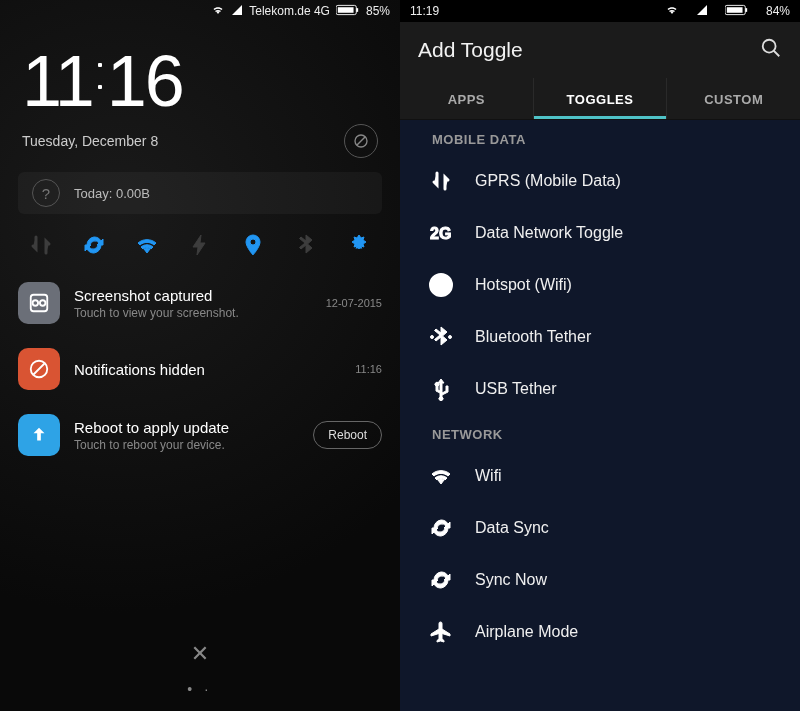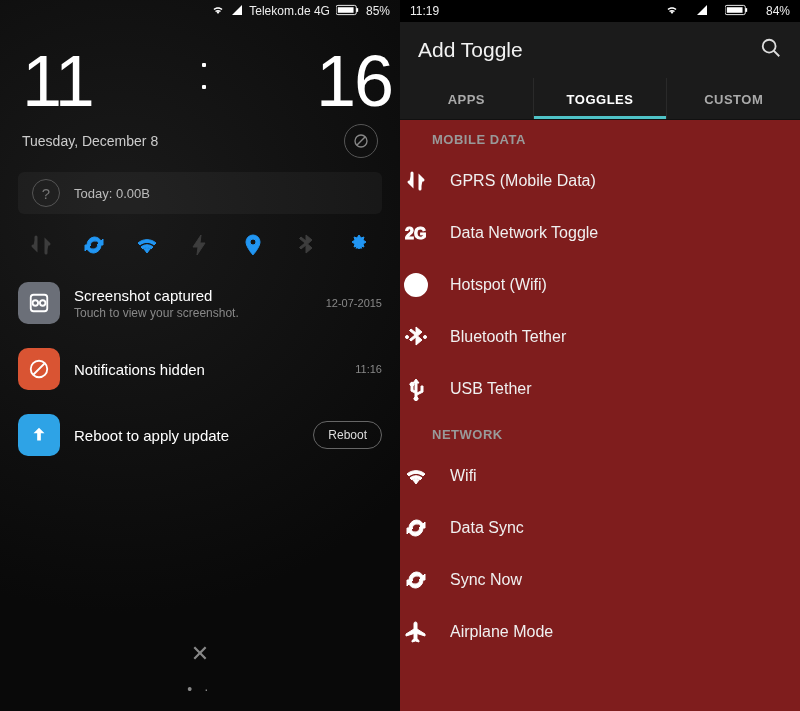--- a/index.html
+++ b/index.html
@@ -2,21 +2,21 @@
 <html><head>
 <meta charset="utf-8">
 <style>
   * { margin:0; padding:0; box-sizing:border-box; font-family: "Helvetica Neue", Arial, sans-serif; }
   body { background:#555; width:800px; height:711px; overflow:hidden; display:flex; }
   .phone { width:400px; height:711px; background:#000; color:#fff; position:relative; overflow:hidden; }
 
   
   .shade-bg { background: radial-gradient(circle at 30% 30%, #1a1a1a 0%, #090909 70%); height:100%; }
   .statusbar-l { height:22px; display:flex; justify-content:flex-end; align-items:center; gap:6px; padding:0 10px; font-size:12px; color:#eee; }
-  .clock-big { font-size:72px; font-weight:100; letter-spacing:-2px; padding:18px 8px 2px 22px; display:flex; align-items:flex-start;justify-content:space-between; }
+  .clock-big { font-size:72px; font-weight:100; letter-spacing:-2px; padding:18px 8px 2px 22px; display:flex; align-items:flex-start; }
   .clock-big .colon { background:
       radial-gradient(circle, #fff 2px, transparent 2.5px) center 22px / 6px 6px no-repeat,
       radial-gradient(circle, #fff 2px, transparent 2.5px) center 44px / 6px 6px no-repeat;
       width:14px; height:66px; display:inline-block; }
   .date-row { display:flex; justify-content:space-between; align-items:center; padding:0 22px 14px; font-size:14px; color:#ccc; }
   .circ-btn { width:34px; height:34px; border:1.5px solid #555; border-radius:50%; display:flex; align-items:center; justify-content:center; color:#888; }
   .usage-row { margin:0 18px; background:rgba(255,255,255,0.04); border-radius:6px; height:42px; display:flex; align-items:center; gap:14px; padding:0 14px; }
   .usage-row .q-icon { width:28px; height:28px; border:1.5px solid #555; border-radius:50%; display:flex; align-items:center; justify-content:center; color:#777; font-size:15px; }
   .usage-row span.lbl { color:#bbb; font-size:13px; }
   .toggle-row { display:flex; justify-content:space-around; align-items:center; padding:16px 14px 10px; }
@@ -31,31 +31,31 @@
   .notif .txt { flex:1; }
   .notif .title { font-size:15px; color:#fff; }
   .notif .sub   { font-size:12px; color:#888; margin-top:2px; }
   .notif .meta  { font-size:11px; color:#888; }
   .pill-btn { border:1px solid #666; border-radius:16px; padding:6px 14px; font-size:12px; color:#ddd; }
 
   .close-x { position:absolute; bottom:44px; left:0; right:0; text-align:center; color:#888; font-size:22px; }
   .page-dots { position:absolute; bottom:14px; left:0; right:0; text-align:center; color:#888; font-size:14px; letter-spacing:4px; }
 
   
-  .phone.r { background:#7f1d1d; }
+  .phone.r { background:#0f172a; }
   .statusbar-r { height:22px; display:flex; justify-content:space-between; align-items:center; padding:0 10px; font-size:12px; color:#eee; background:#000; }
   .statusbar-r .r-icons { display:flex; gap:17px; align-items:center; }
   .titlebar { background:#1b1b1b; height:56px; display:flex; align-items:center; justify-content:space-between; padding:8px 18px; }
   .titlebar h1 { font-size:21px; font-weight:400; color:#f2f2f2; }
   .tabs { display:flex; background:#1b1b1b; border-bottom:1px solid #111; }
   .tab { flex:1; text-align:center; padding:14px 0 12px; font-size:13px; font-weight:600; letter-spacing:0.5px; color:#aaa; border-right:1px solid #2a2a2a; }
   .tab:last-child { border-right:none; }
   .tab.active { color:#fff; box-shadow: inset 0 -3px 0 #4fc3c7; }
   .section-hdr { color:#999; font-size:13px; font-weight:700; letter-spacing:0.5px; padding:12px 32px 8px; }
-  .item { display:flex; align-items:center; gap:20px; padding:0 2px; height:52px; }
+  .item { display:flex; align-items:center; gap:20px; padding:0 27px; height:52px; }
   .item .ic2 { width:28px; display:flex; justify-content:center; }
   .item .ic2 svg { width:24px; height:24px; }
   .item .ic2 svg * { fill:#fff; stroke:#fff; }
   .item .lbl { font-size:16px; color:#f0f0f0; }
 </style>
 </head>
 <body>
 
 <div class="phone">
  <div class="shade-bg">
@@ -164,20 +164,21 @@
   </div>
 
   <div class="notif">
     <div class="app-ic" style="background:#2ea3e6">
       <svg viewBox="0 0 24 24">
             <path d="M12 4l6 6h-4v8h-4v-8H6z" fill="#fff" stroke="none"></path>
           </svg>
     </div>
     <div class="txt">
       <div class="title">Reboot to apply update</div>
+      <div class="sub">Touch to reboot your device.</div>
     </div>
     <div class="pill-btn">Reboot</div>
   </div>
 
   <div class="close-x">✕</div>
   <div class="page-dots">• ·</div>
  </div>
 </div>
 
 <div class="phone r">

